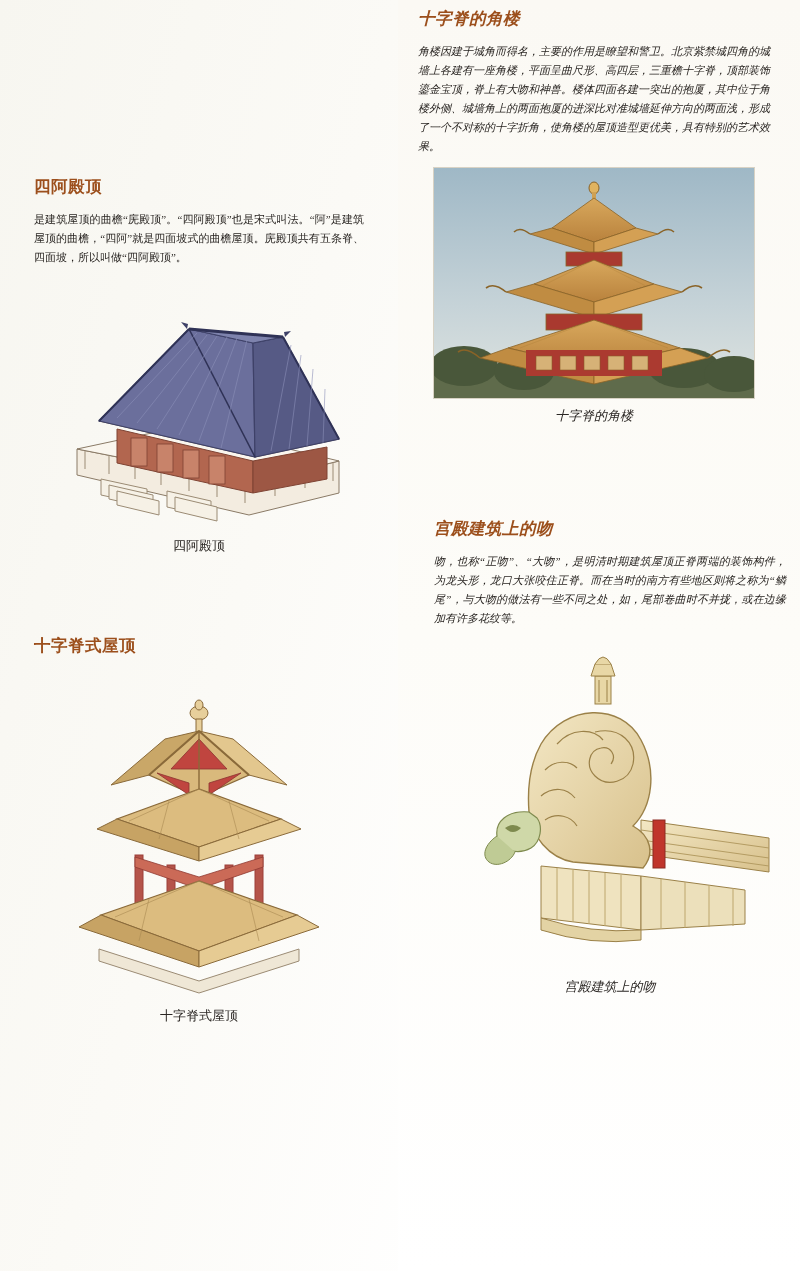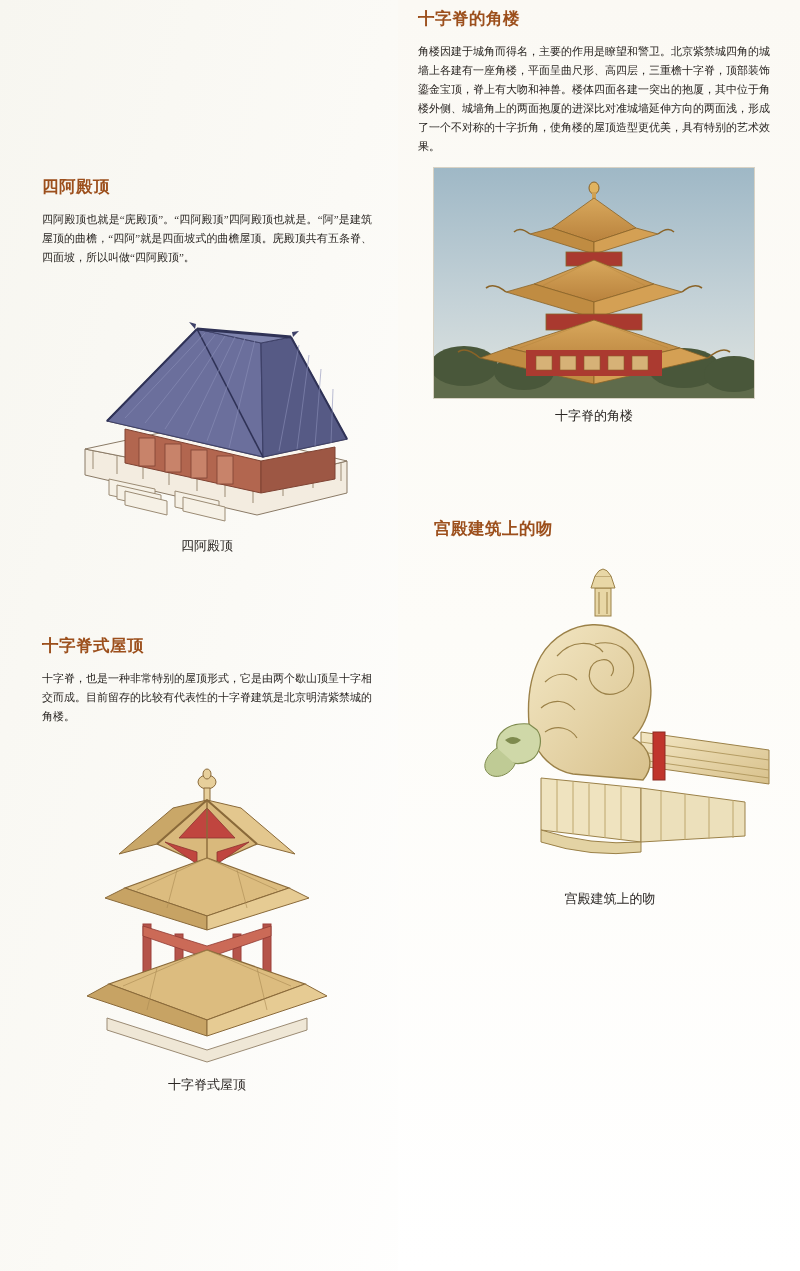--- a/index.html
+++ b/index.html
@@ -20,29 +20,30 @@
     background: linear-gradient(105deg, #f7f6f0 0%, #fbfaf6 35%, #ffffff 70%, #fdfdfb 100%);
     box-sizing: border-box;
   }
   .col {
     position: absolute;
     top: 0;
     height: 1271px;
     box-sizing: border-box;
   }
   .col-left {
-    left: 8px;
+    left: 0;
     width: 398px;
     padding: 0 36px;
   }
   .col-right {
     left: 398px;
     width: 402px;
     padding: 13px 28px;
     background: linear-gradient(180deg, #fbf9f4 0%, #fdfcf8 50%, #ffffff 100%);
+    font-style: italic;
   }
   .divider {
     position: absolute;
     left: 398px;
     top: 0;
     width: 1px;
     height: 1271px;
     background: #ece9e0;
   }
   h2.section-title {
@@ -116,21 +117,21 @@
 <body>
 
 <div class="page">
 
   <div class="divider"></div>
 
   <div class="col col-left">
 
     <div id="block-siedian">
       <h2 class="section-title">四阿殿顶</h2>
-      <p class="body-text">四阿殿顶也就是“庑殿顶”。“四阿殿顶”四阿殿顶也就是。“阿”是建筑屋顶的曲檐，“四阿”就是四面坡式的曲檐屋顶。庑殿顶共有五条脊、四面坡，所以叫做“四阿殿顶”。</p>
+      <p class="body-text">是建筑屋顶的曲檐“庑殿顶”。“四阿殿顶”也是宋式叫法。“阿”是建筑屋顶的曲檐，“四阿”就是四面坡式的曲檐屋顶。庑殿顶共有五条脊、四面坡，所以叫做“四阿殿顶”。</p>
 
       <div class="fig">
         <svg class="illus" width="320" height="250" viewBox="0 0 320 250">
 
           <g stroke="#6b5a49" stroke-width="1" fill="none">
 
             <polygon points="38,196 210,236 300,214 300,182 210,204 38,170" fill="#f3ece0" stroke="#8a7a66"></polygon>
             <polygon points="38,170 210,204 300,182 150,146" fill="#faf6ee" stroke="#8a7a66"></polygon>
 
             <g fill="#f6f1e6" stroke="#9b8b74">
@@ -194,21 +195,20 @@
 
           <path d="M148,50 l-6,-7 l7,2 z" fill="#3e4168"></path>
           <path d="M246,58 l6,-6 l-7,1 z" fill="#3e4168"></path>
         </svg>
         <div class="fig-caption">四阿殿顶</div>
       </div>
     </div>
 
     <div id="block-shizi">
       <h2 class="section-title">十字脊式屋顶</h2>
-      <p class="body-text">十字脊，也是一种非常特别的屋顶形式，它是由两个歇山顶呈十字相交而成。目前留存的比较有代表性的十字脊建筑是北京明清紫禁城的角楼。</p>
 
       <div class="fig">
         <svg class="illus" width="320" height="330" viewBox="0 0 320 330">
 
           <g stroke="#8a6a3a" stroke-width="1" fill="#e7cf9b">
             <ellipse cx="160" cy="44" rx="9" ry="7"></ellipse>
             <rect x="157" y="50" width="6" height="14"></rect>
             <ellipse cx="160" cy="36" rx="4" ry="5"></ellipse>
           </g>
 
@@ -345,20 +345,21 @@
               <line x1="160" y1="152" x2="234" y2="180"></line>
             </g>
           </svg>
         </div>
         <div class="fig-caption">十字脊的角楼</div>
       </div>
     </div>
 
     <div id="block-wen">
       <h2 class="section-title">宫殿建筑上的吻</h2>
+      <p class="body-text">吻，也称“正吻”、“大吻”，是明清时期建筑屋顶正脊两端的装饰构件，为龙头形，龙口大张咬住正脊。而在当时的南方有些地区则将之称为“鳞尾”，与大吻的做法有一些不同之处，如，尾部卷曲时不并拢，或在边缘加有许多花纹等。</p>
 
       <div class="fig">
         <svg class="illus" width="330" height="330" viewBox="0 0 330 330">
           <defs>
             <linearGradient id="wg" x1="0" y1="0" x2="1" y2="1">
               <stop offset="0%" stop-color="#f3e7c4"></stop>
               <stop offset="100%" stop-color="#d8c18c"></stop>
             </linearGradient>
           </defs>
 

